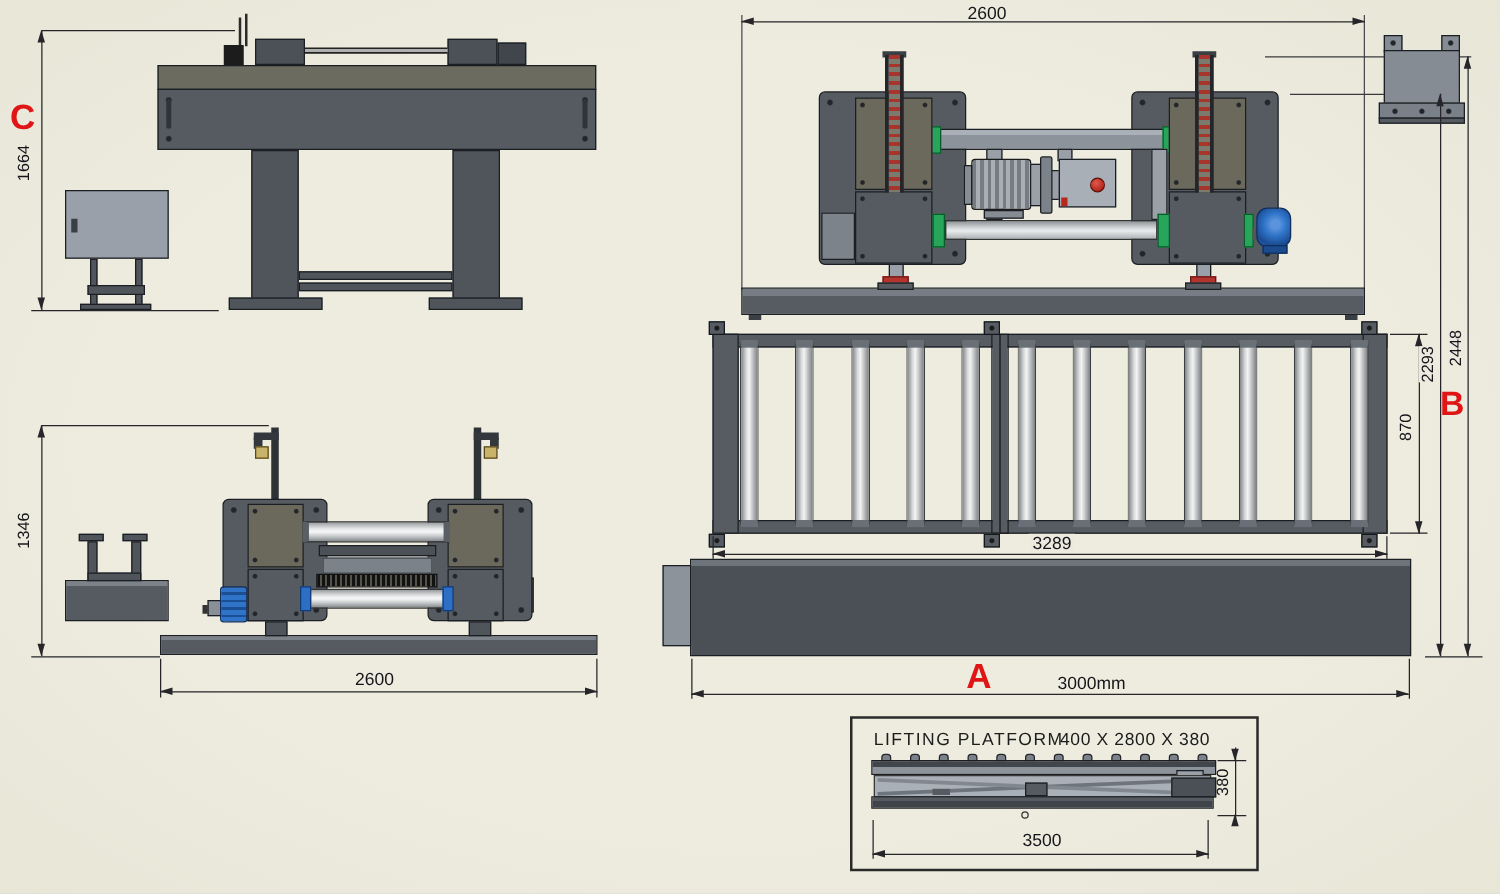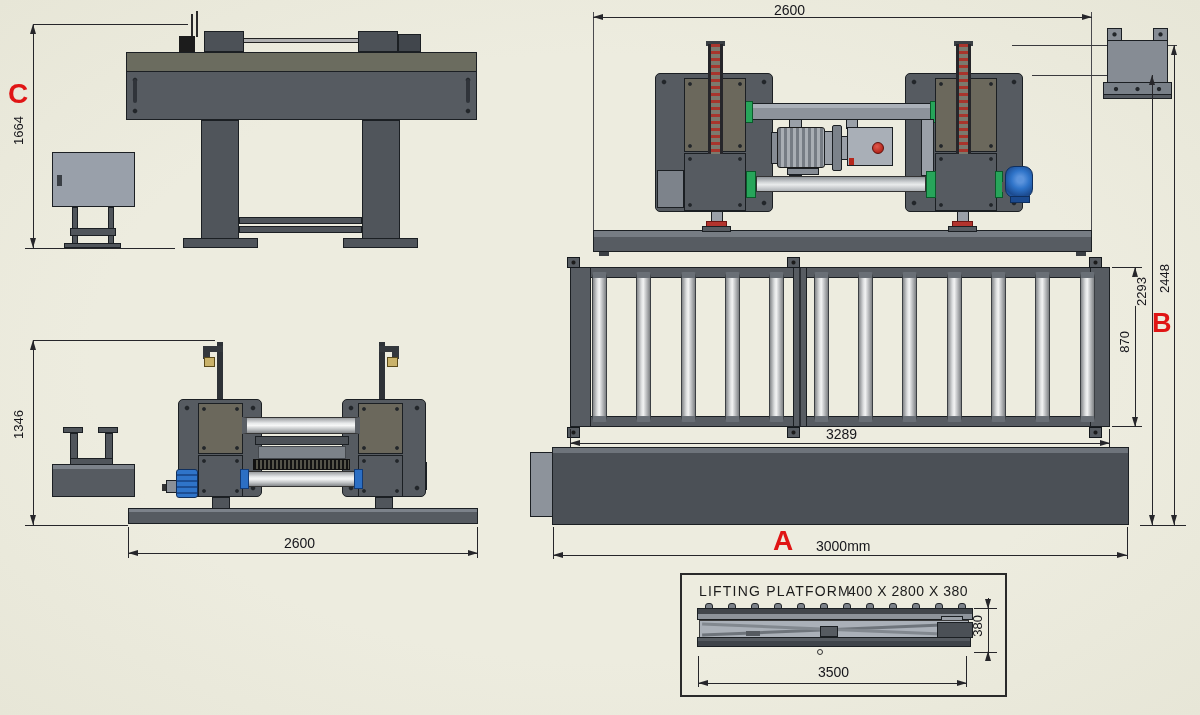--- a/index.html
+++ b/index.html
@@ -229,21 +229,21 @@
 
   <div>
     <div class="part" style="left:530px;top:452px;width:23px;height:65px;background:#8D939B;"></div>
     <div class="part" style="left:552px;top:447px;width:577px;height:78px;background:linear-gradient(180deg,#6E747B 0 5px,#4B5056 5px);"></div>
     <div class="ln" style="left:553px;top:527px;width:1px;height:32px;"></div>
     <div class="ln" style="left:1127px;top:527px;width:1px;height:32px;"></div>
     <div class="ln" style="left:553px;top:555px;width:574px;height:1px;"></div>
     <div class="ar ar-l" style="left:553px;top:552px;"></div>
     <div class="ar ar-r" style="left:1117px;top:552px;"></div>
     <span class="redlbl" style="left:773px;top:527px;font-size:28px;">A</span>
-    <span class="dimtxt" style="left:816px;top:539px;">3000mm</span>
+    <span class="dimtxt" style="left:846px;top:539px;">3000mm</span>
   </div>
 
   <div>
     <div class="ln" style="left:1152px;top:75px;width:1px;height:450px;"></div>
     <div class="ar ar-u" style="left:1149px;top:75px;"></div>
     <div class="ar ar-d" style="left:1149px;top:515px;"></div>
     <span class="dimtxt vtxt" style="left:1135px;top:277px;font-size:13px;background:#ECEADE;">2293</span>
     <div class="ln" style="left:1174px;top:45px;width:1px;height:480px;"></div>
     <div class="ar ar-u" style="left:1171px;top:45px;"></div>
     <div class="ar ar-d" style="left:1171px;top:515px;"></div>

